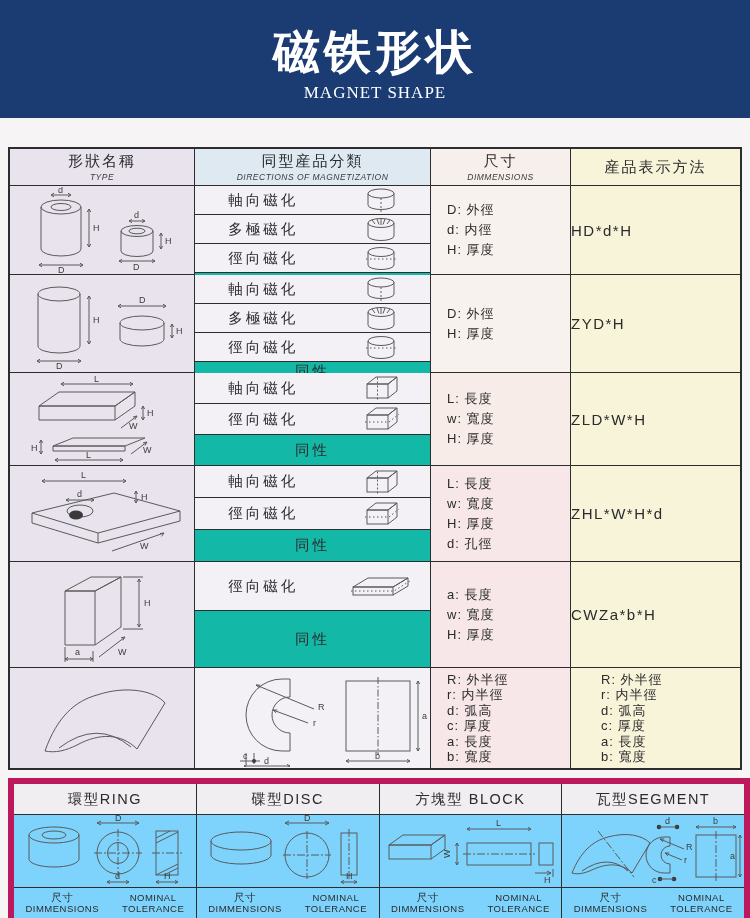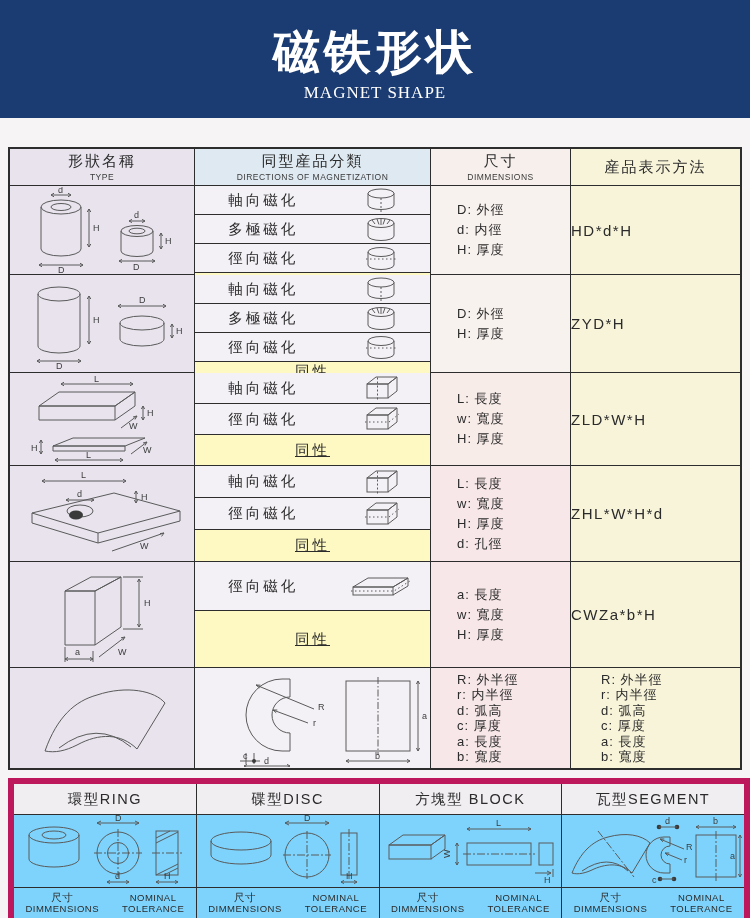--- a/index.html
+++ b/index.html
@@ -9,34 +9,34 @@
   .banner .title{padding-top:26px;font-size:47px;font-weight:bold;color:#ffffff;letter-spacing:4px;line-height:1.1;}
   .banner .subtitle{margin-top:5px;font-size:17px;color:#ffffff;font-family:"Liberation Serif",serif;letter-spacing:1px;}
   
   .mtable{position:absolute;left:8px;top:147px;width:730px;border:2px solid #2d2d2d;background:#fbfafb;}
   .mrow{display:flex;border-top:1px solid #2d2d2d;}
   .mrow:first-child{border-top:none;}
   .cell{border-left:1px solid #2d2d2d;box-sizing:border-box;}
   .cell:first-child{border-left:none;}
   .c1{width:184px;background:#e8e3ed;display:flex;align-items:center;justify-content:center;}
   .c2{width:236px;display:flex;flex-direction:column;}
-  .c3{width:140px;display:flex;flex-direction:column;justify-content:center;padding-left:26px;font-size:13px;}
+  .c3{width:140px;display:flex;flex-direction:column;justify-content:center;padding-left:16px;font-size:13px;}
   .c3 div{line-height:20px;letter-spacing:1px;}
   .c4{flex:1;display:flex;flex-direction:column;align-items:flex-start;justify-content:center;background:#f8f4da;font-size:15px;letter-spacing:1.5px;}
   .hrow{height:36px;}
   .hcell{display:flex;flex-direction:column;align-items:center;justify-content:center;padding:16px;}
   .hcell .zh{font-size:15px;letter-spacing:2px;}
-  .hcell .en{font-size:8.5px;letter-spacing:0.5px;color:#3a3a3a;margin-top:1px;}
+  .hcell .en{font-size:8.5px;letter-spacing:0.5px;color:#3a3a3a;margin-top:1px;font-style:italic;}
   .h1{background:#e8e3ed;}.h2{background:#dfe9f1;}.h3{background:#f6efec;}.h4{background:#f8f4da;}
   .r1{height:88px;}.r2{height:97px;}.r3{height:92px;}.r4{height:95px;}.r5{height:105px;}.r6{height:100px;}
   .sub{flex:1;display:flex;align-items:center;border-bottom:1px solid #2d2d2d;background:#f4f1f6;}
   .sub:last-child{border-bottom:none;}
   .sub .mlabel{width:58%;text-align:center;font-size:14.5px;letter-spacing:3px;}
   .sub .micon{flex:1;display:flex;justify-content:center;align-items:center;}
-  .sub.iso{justify-content:center;background:#fef9c3;text-decoration:underline;}
+  .sub.iso{justify-content:center;background:#14b8a6;}
   .sub.iso .mlabel{width:auto;}
   .sub.diagcell{justify-content:center;background:#f4f1f6;}
   .bg-a{background:#f8f2ee;} .bg-b{background:#f8ece9;} .bg-c{background:#f7e7e9;}
   .c3.small div,.c4.small div{line-height:15.5px;font-size:13px;letter-spacing:1px;}
   .c4.small{align-items:flex-start;padding-left:30px;}
   
   .btable{position:absolute;left:8px;top:778px;width:730px;border:6px solid #be185d;background:#7dd3fc;}
   .brow{display:flex;}
   .bhead{height:30px;border-bottom:1px solid #2d2d2d;}
   .bhead .bcell{display:flex;align-items:center;justify-content:center;font-size:14.5px;letter-spacing:1.5px;background:#f1eef2;}

